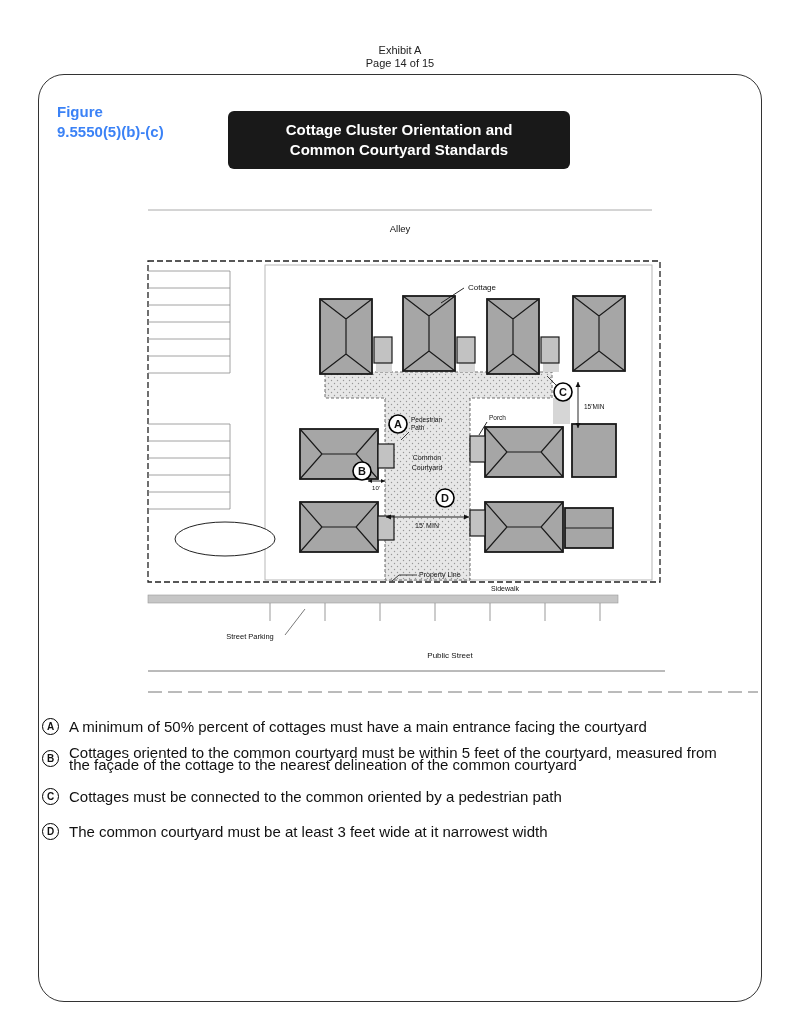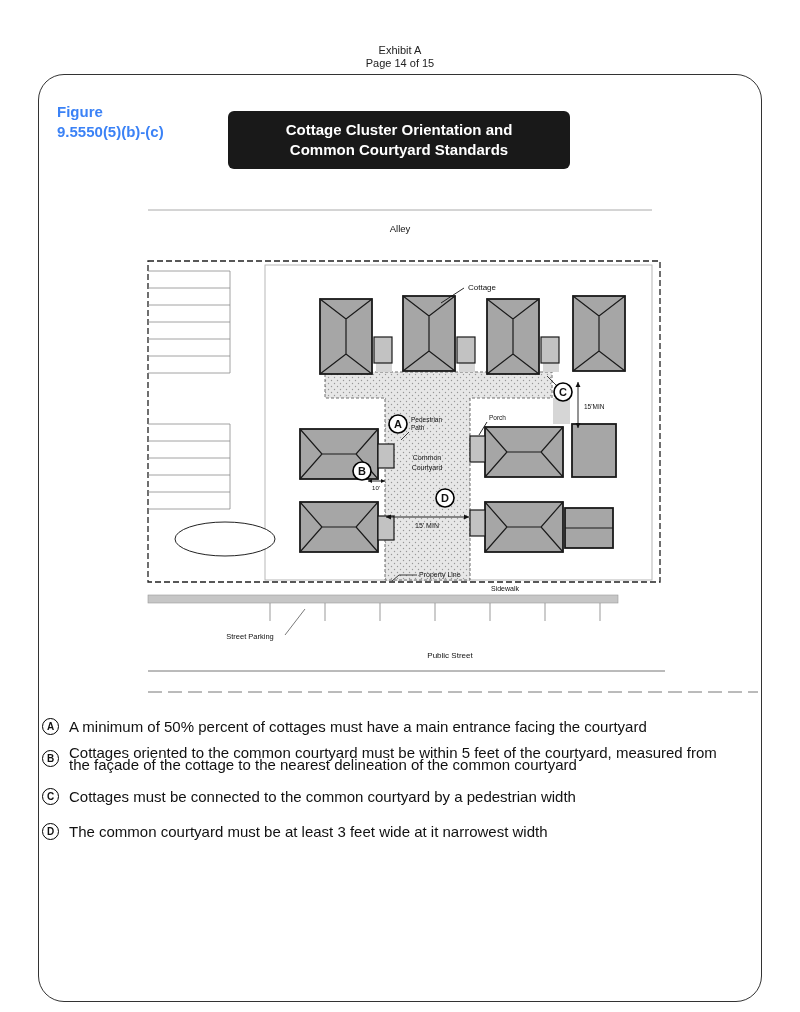--- a/index.html
+++ b/index.html
@@ -198,20 +198,20 @@
   <div class="legend-item" style="top:684px">
     <div class="legend-marker">A</div>
     <div class="legend-text">A minimum of 50% percent of cottages must have a main entrance facing the courtyard</div>
   </div>
   <div class="legend-item" style="top:713px">
     <div class="legend-marker">B</div>
     <div class="legend-text">Cottages oriented to the common courtyard must be within 5 feet of the courtyard, measured from the façade of the cottage to the nearest delineation of the common courtyard</div>
   </div>
   <div class="legend-item" style="top:754px">
     <div class="legend-marker">C</div>
-    <div class="legend-text">Cottages must be connected to the common courtyard by a pedestrian width</div>
+    <div class="legend-text">Cottages must be connected to the common oriented by a pedestrian path</div>
   </div>
   <div class="legend-item" style="top:789px">
     <div class="legend-marker">D</div>
     <div class="legend-text">The common courtyard must be at least 3 feet wide at it narrowest width</div>
   </div>
 
 </div>
 
 </body></html>

